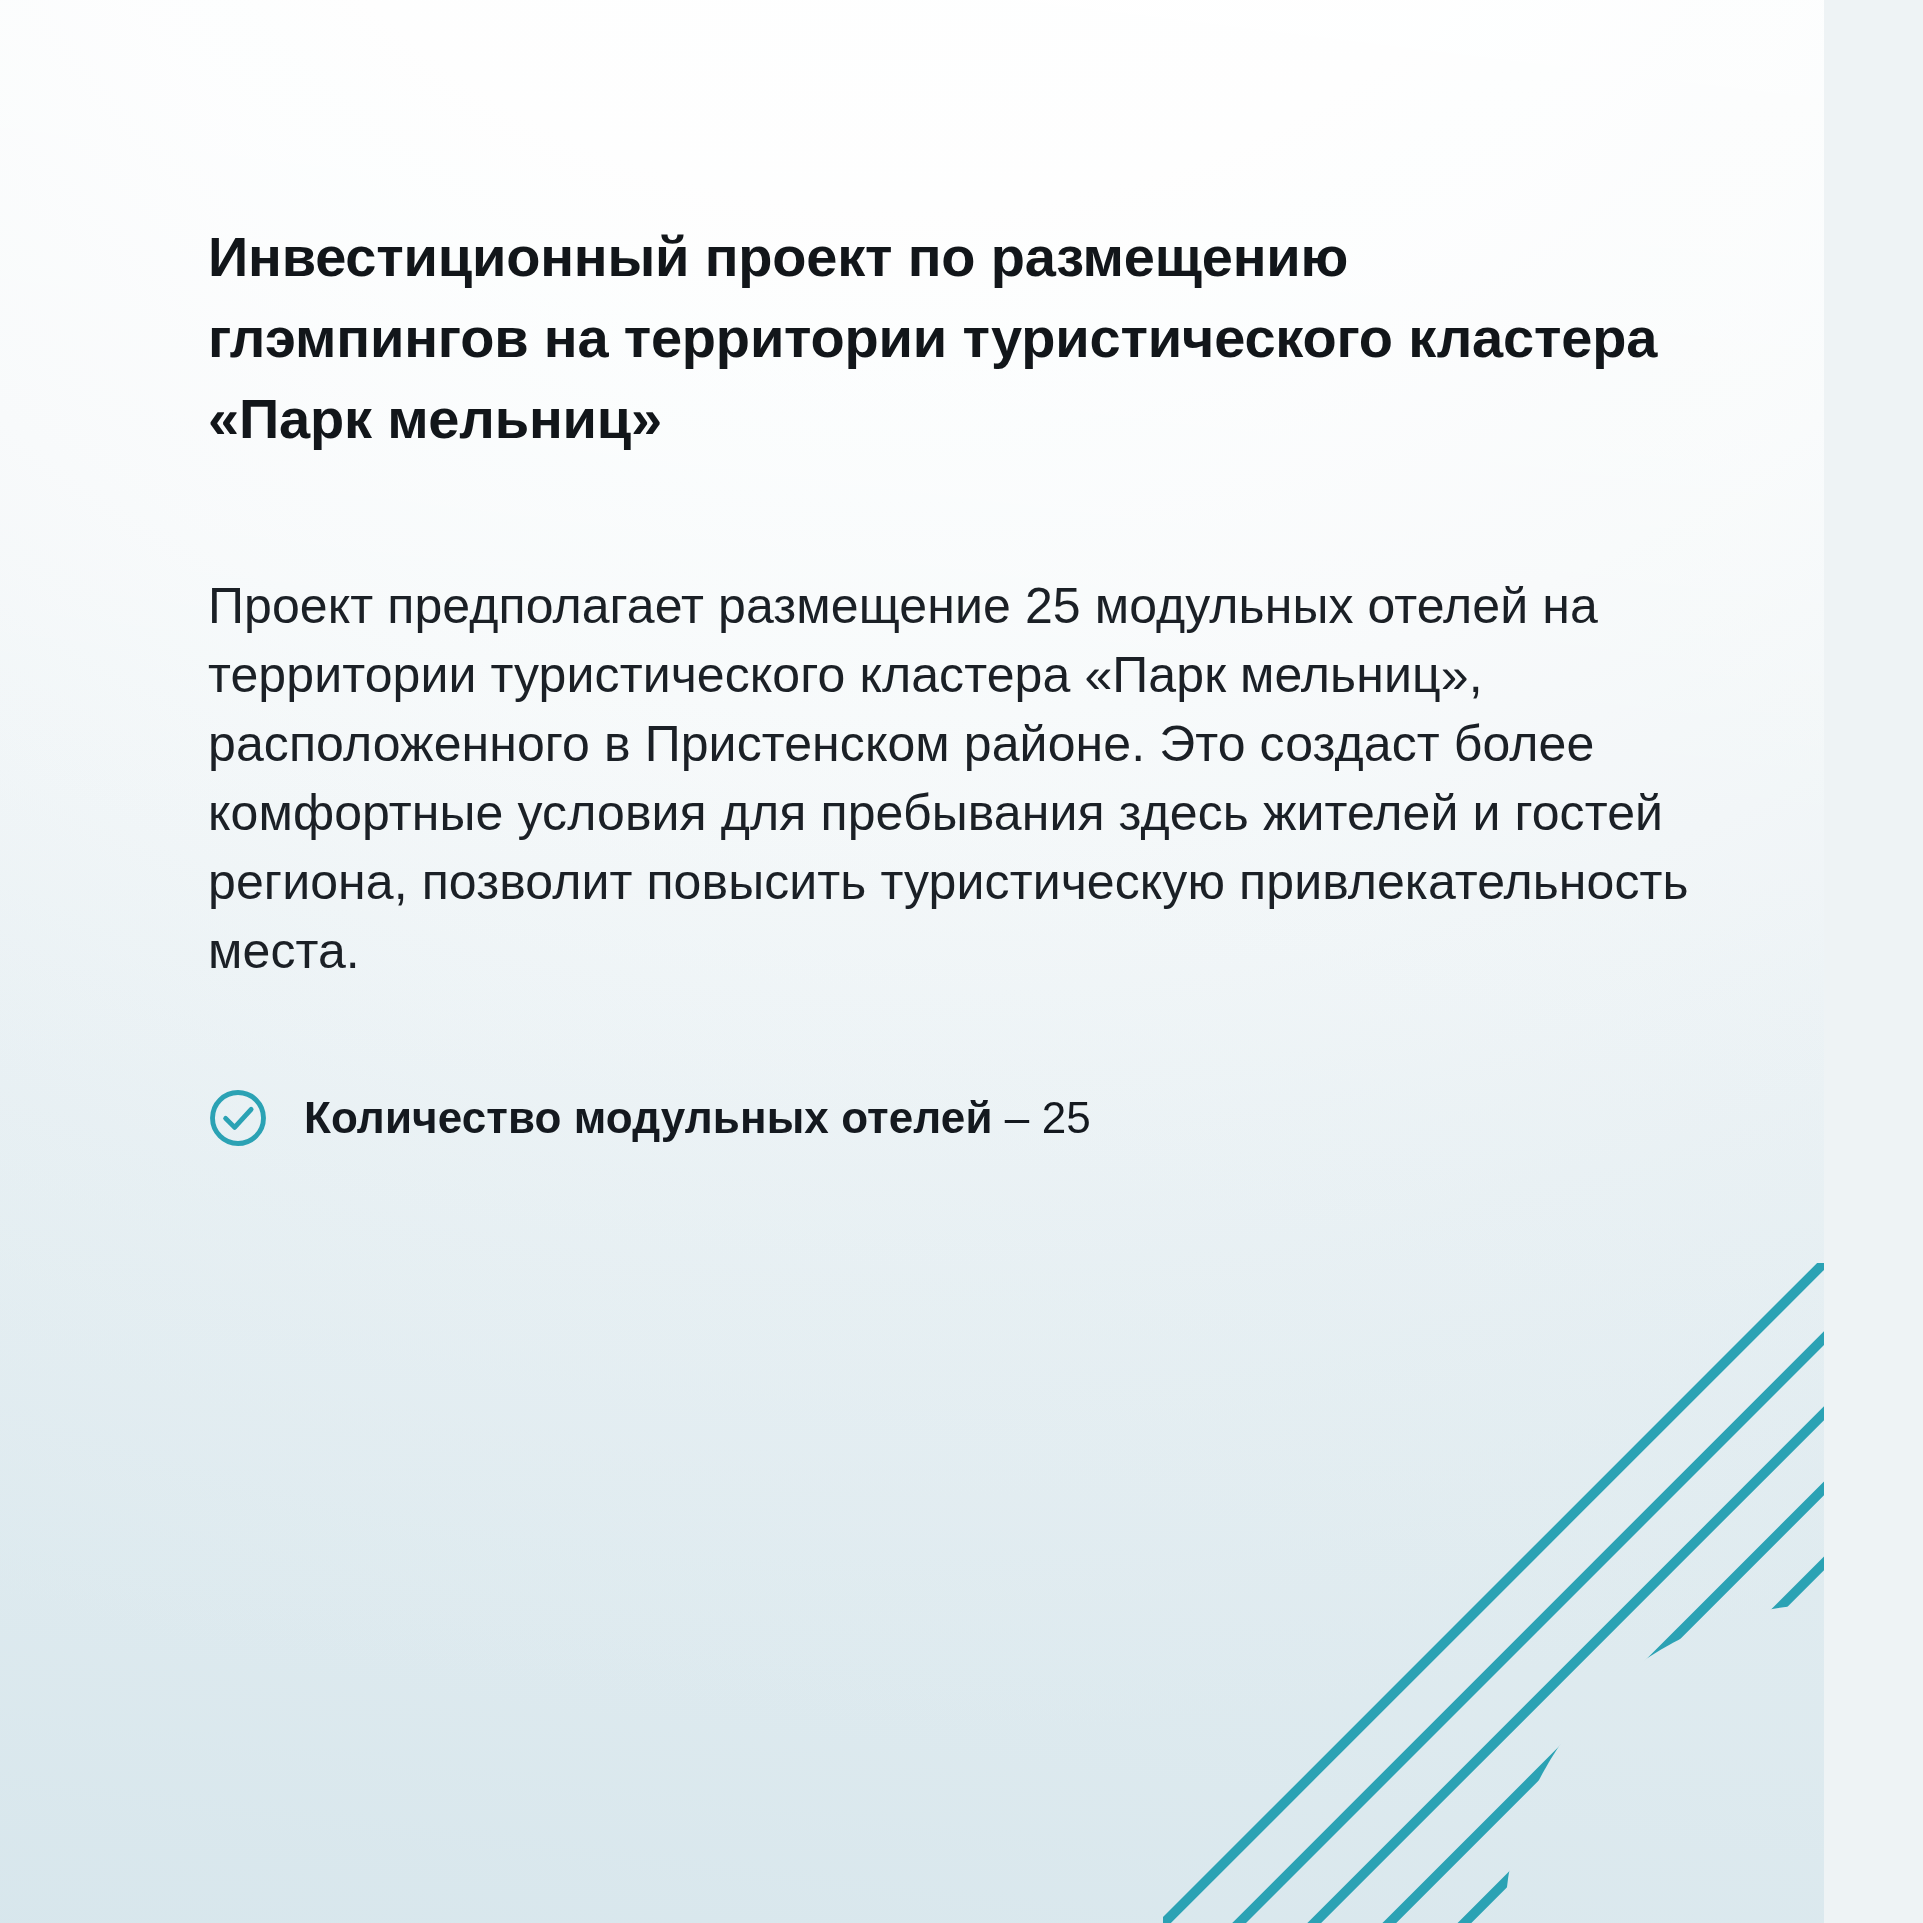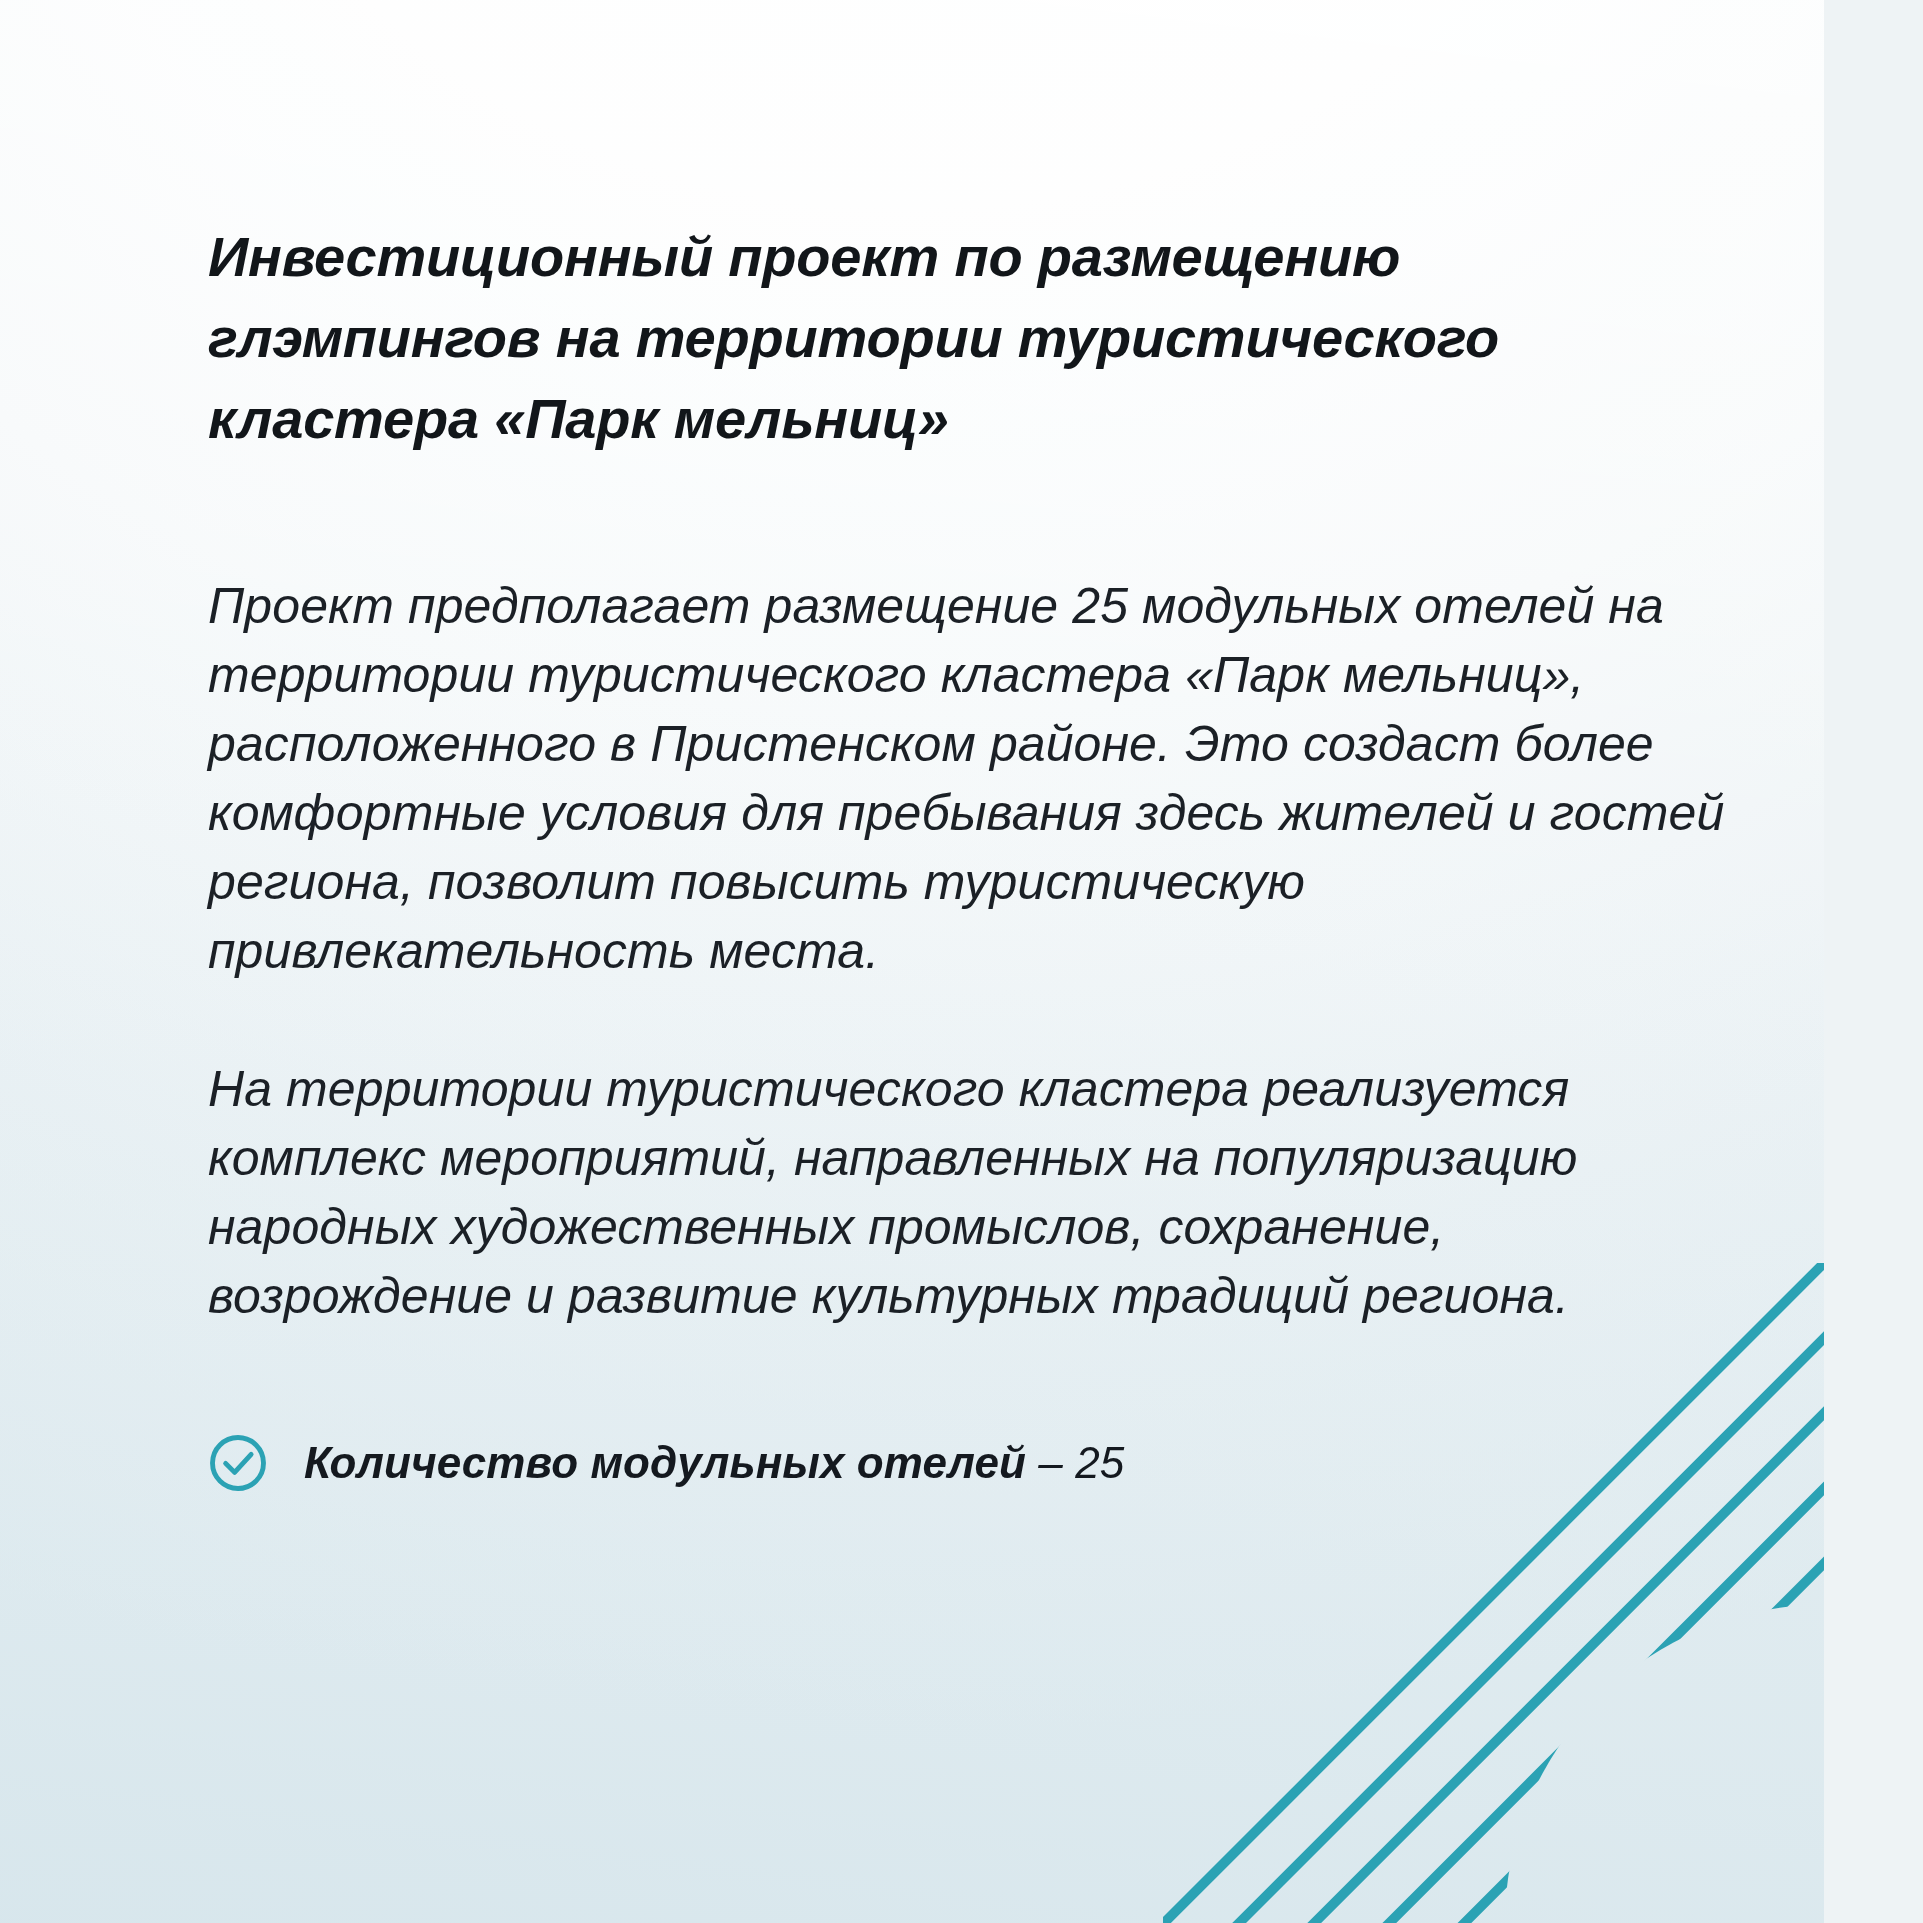--- a/index.html
+++ b/index.html
@@ -17,21 +17,20 @@
   }
 
   
   .card {
     position:relative;
     width:1824px;
     height:1924px;
     overflow:hidden;
     background:
       radial-gradient(140% 110% at 50% -20%, #ffffff 0%, #fdfefe 28%, #f6f9fa 52%, #eaf1f4 78%, #e2ecf0 100%);
-    font-style: italic;
   }
   .card::after{
     
     content:"";
     position:absolute;
     inset:0;
     background:linear-gradient(187deg, rgba(255,255,255,0.55) 0%, rgba(255,255,255,0.10) 42%, rgba(210,229,236,0.28) 82%, rgba(200,222,231,0.40) 100%);
     pointer-events:none;
   }
 
@@ -144,21 +143,20 @@
       <use href="#stripeSet"></use>
     </g>
   </svg>
 
   <div class="content">
 
     <h1 class="title">Инвестиционный проект по размещению глэмпингов на территории туристического кластера «Парк мельниц»</h1>
 
     <div class="body-block">
       <p class="para">Проект предполагает размещение 25 модульных отелей на территории туристического кластера  «Парк мельниц», расположенного в Пристенском районе. Это создаст более комфортные условия для пребывания здесь жителей и гостей региона, позволит повысить туристическую привлекательность места.</p>
-      <p class="para">На территории туристического кластера реализуется комплекс мероприятий, направленных на популяризацию народных художественных промыслов, сохранение, возрождение и развитие культурных традиций региона.</p>
     </div>
 
     <div class="bullet-row">
       <svg class="check-icon" viewBox="0 0 80 80" aria-hidden="true">
         <circle cx="40" cy="40" r="34" fill="none" stroke="#2ba2b4" stroke-width="6.5"></circle>
         <path d="M 23.5 40.5 L 35.5 52.5 L 57.5 28.5" fill="none" stroke="#2ba2b4" stroke-width="6.5" stroke-linecap="round" stroke-linejoin="round"></path>
       </svg>
       <div class="bullet-text">
         <span class="label">Количество модульных отелей</span><span class="value"> – 25</span>
       </div>

